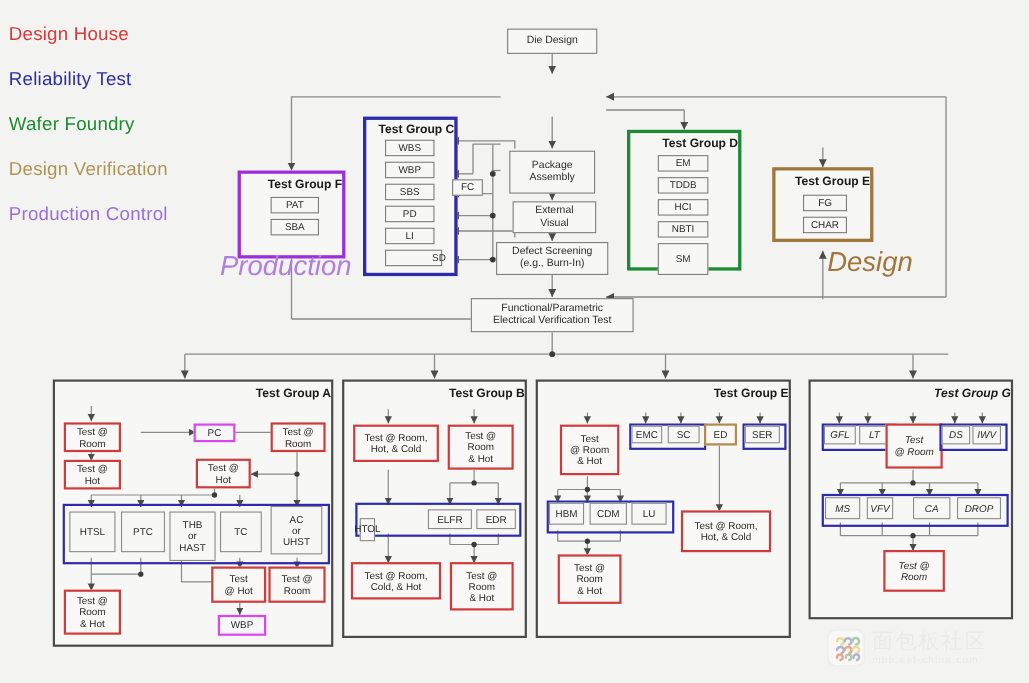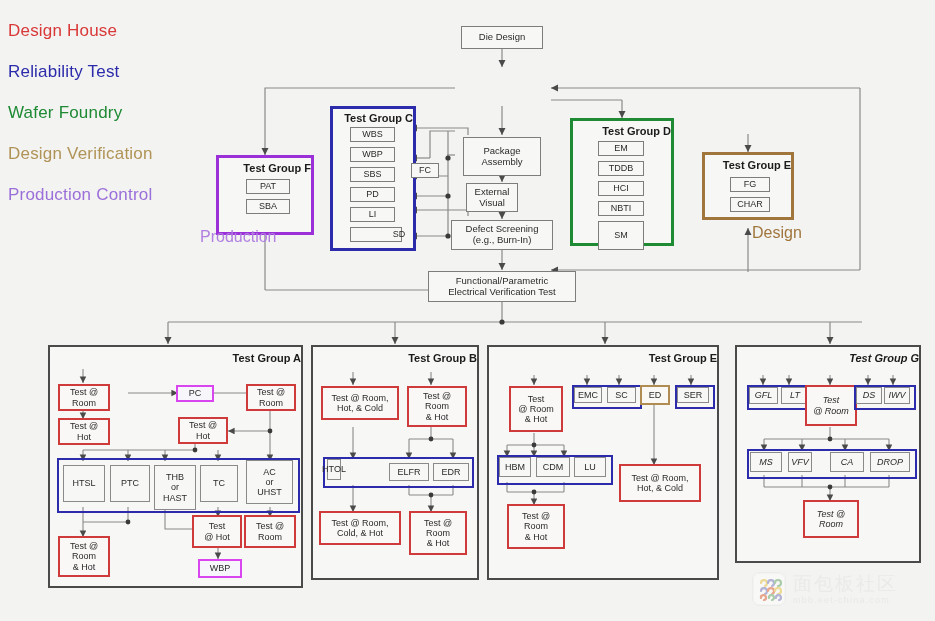--- a/index.html
+++ b/index.html
@@ -38,21 +38,21 @@
     font-size:11px;font-weight:bold;color:#1b1b1b;
   }
   .gf-green{border:3px solid #1e8a34;}
   .gf-blue{border:3px solid #2b2bab;}
   .gf-purple{border:3px solid #9b30d9;}
   .gf-tan{border:3px solid #a0763d;}
   .gf-dark{border:2px solid #4a4a4a;}
   .gf-inner-blue{border:2px solid #2b2bab;background:transparent;}
 
   
-  .caption{position:absolute;font-size:16px;}
+  .caption{position:absolute;font-size:25px;font-style:italic;}
 
   
   .wm{position:absolute;left:752px;top:572px;display:flex;align-items:center;gap:7px;opacity:.55;}
   .wm-logo{
     width:32px;height:32px;border-radius:7px;background:#fdfdfd;
     border:1px solid #e7e7e7;display:block;
   }
   .wm-text{display:flex;flex-direction:column;line-height:1;}
   .wm-cn{font-size:19px;color:#e3e3e3;letter-spacing:2px;}
   .wm-en{font-size:9px;color:#e0e0e0;letter-spacing:1.2px;margin-top:3px;}
@@ -127,21 +127,21 @@
     <div class="legend-row" style="color:#d93838">Design House</div>
     <div class="legend-row" style="color:#2b2bab">Reliability Test</div>
     <div class="legend-row" style="color:#1e8a34">Wafer Foundry</div>
     <div class="legend-row" style="color:#b09356">Design Verification</div>
     <div class="legend-row" style="color:#9b6fd9">Production Control</div>
   </div>
 
   <div class="node big" style="left:461px;top:26px;width:82px;height:23px;">Die Design</div>
   <div class="node big" style="left:463px;top:137px;width:78px;height:39px;white-space:pre-line;">Package
 Assembly</div>
-  <div class="node big" style="left:466px;top:183px;width:52px;height:29px;white-space:pre-line;">External
+  <div class="node big" style="left:466px;top:183px;width:76px;height:29px;white-space:pre-line;">External
 Visual</div>
   <div class="node big" style="left:451px;top:220px;width:102px;height:30px;white-space:pre-line;">Defect Screening
 (e.g., Burn-In)</div>
   <div class="node big" style="left:428px;top:271px;width:148px;height:31px;white-space:pre-line;">Functional/Parametric
 Electrical Verification Test</div>
 
   <div class="group gf-purple" style="left:216px;top:155px;width:98px;height:80px;">
     <div class="group-title" style="top:4px;">Test Group F</div>
     <div class="node" style="left:27px;top:21px;width:44px;height:15px;">PAT</div>
     <div class="node" style="left:27px;top:41px;width:44px;height:15px;">SBA</div>
@@ -262,21 +262,21 @@
       </g>
     </svg>
 
     <div class="node red" style="left:8px;top:39px;width:78px;height:34px;white-space:pre-line;">Test @ Room,
 Hot, &amp; Cold</div>
     <div class="node red" style="left:94px;top:39px;width:60px;height:41px;white-space:pre-line;">Test @
 Room
 &amp; Hot</div>
 
     <div class="gf-inner-blue" style="position:absolute;left:10px;top:110px;width:147px;height:27px;"></div>
-    <div class="node thin" style="left:14px;top:112px;width:14px;height:21px;">HTOL</div>
+    <div class="node thin" style="left:14px;top:124px;width:14px;height:21px;">HTOL</div>
     <div class="node thin" style="left:76px;top:116px;width:40px;height:18px;">ELFR</div>
     <div class="node thin" style="left:120px;top:116px;width:36px;height:18px;">EDR</div>
 
     <div class="node red" style="left:6px;top:164px;width:82px;height:34px;white-space:pre-line;">Test @ Room,
 Cold, &amp; Hot</div>
     <div class="node red" style="left:96px;top:164px;width:58px;height:44px;white-space:pre-line;">Test @
 Room
 &amp; Hot</div>
   </div>
 

